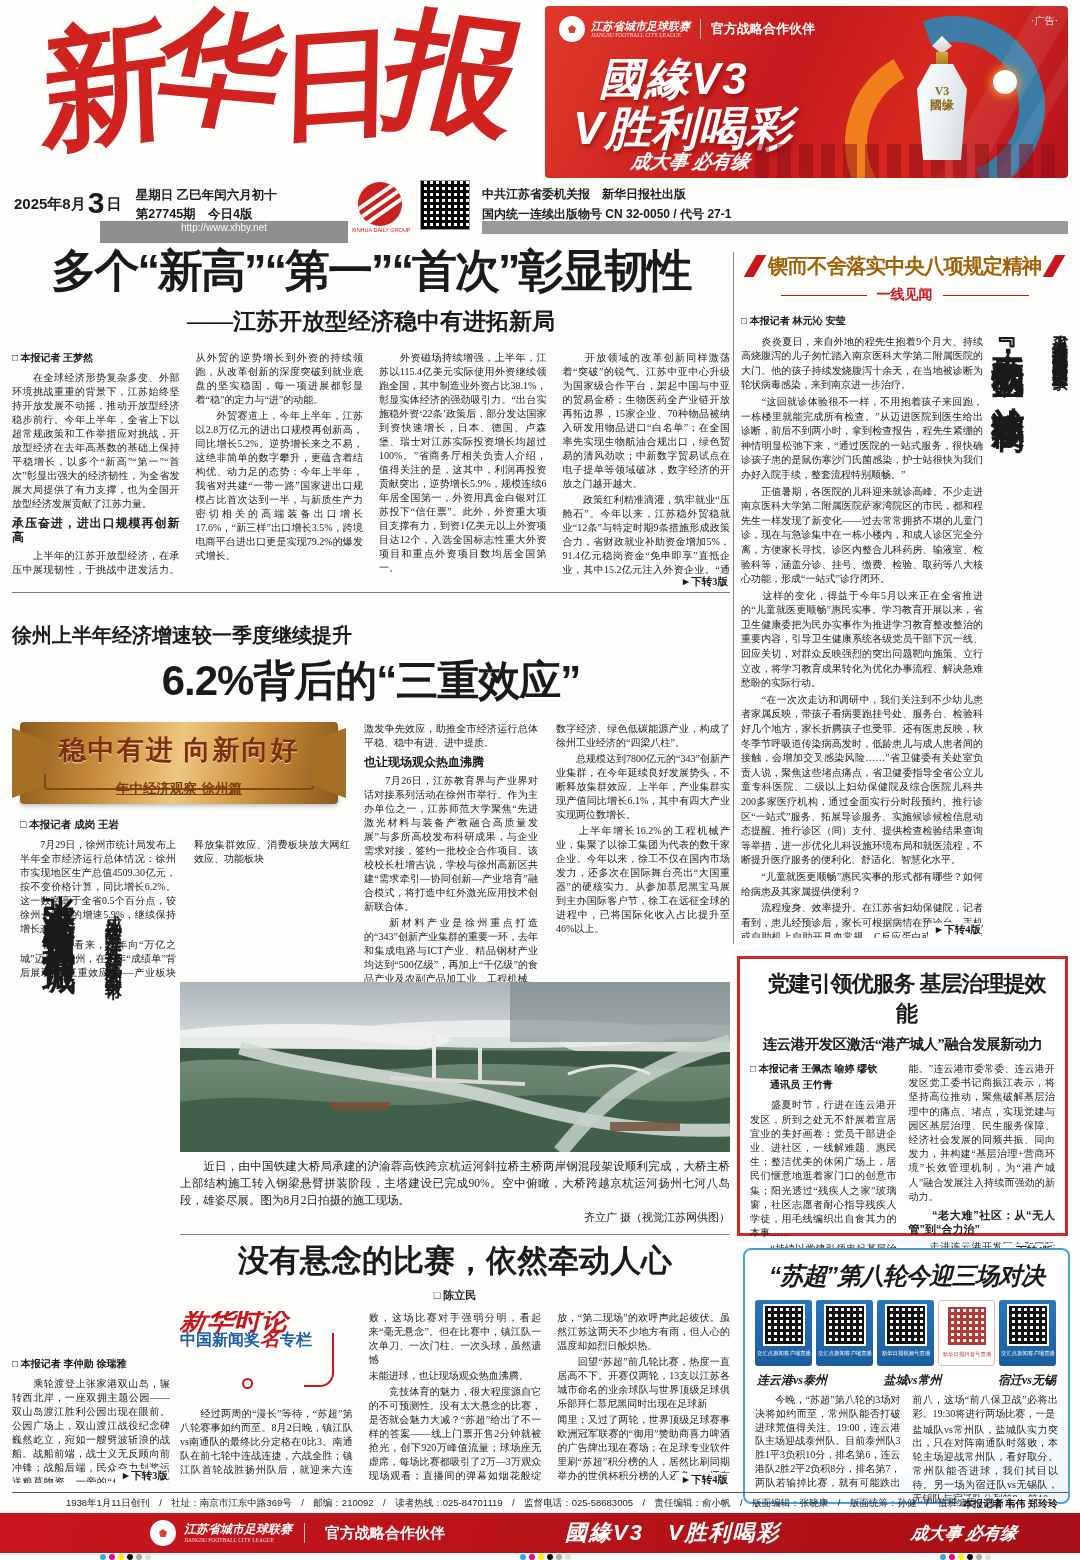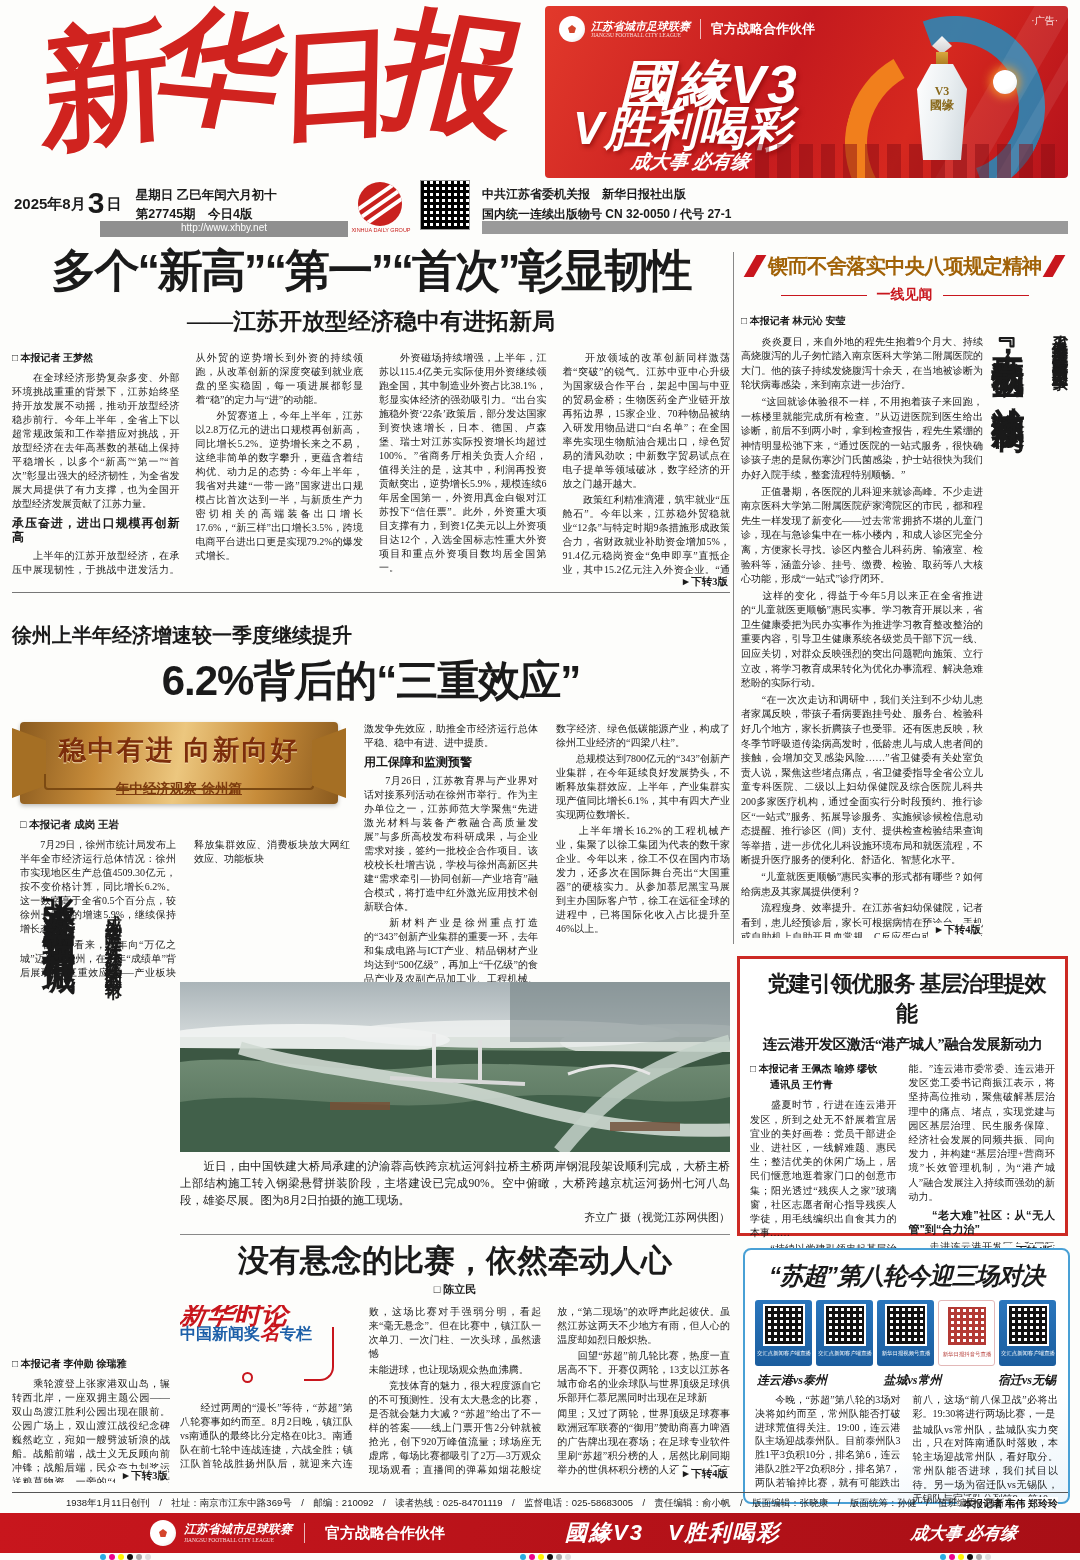--- a/index.html
+++ b/index.html
@@ -12,21 +12,21 @@
       font-family:"Liberation Sans",sans-serif;font-weight:900;}
   .mast-title span{position:absolute;line-height:1;}
   .mc0{left:0px;top:18px;font-size:130px;transform:rotate(-8deg) skewX(-6deg);}
   .mc1{left:118px;top:4px;font-size:126px;transform:rotate(5deg) skewX(-8deg);}
   .mc2{left:238px;top:22px;font-size:118px;transform:rotate(-4deg) skewX(-5deg);}
   .mc3{left:348px;top:6px;font-size:132px;transform:rotate(7deg) skewX(-7deg);}
   .dateline{position:absolute;left:14px;top:186px;width:520px;font-family:"Liberation Sans",sans-serif;}
   .date-main{font-size:15px;font-weight:bold;}
   .date-day{font-size:30px;font-weight:bold;vertical-align:-4px;padding:0 2px;}
   .issue-col{display:inline-block;vertical-align:top;margin-left:10px;font-size:12.5px;font-weight:bold;line-height:1.5;}
-  .urlband{position:absolute;left:100px;top:221px;width:248px;height:16px;background:#8f8f8f;color:#fff;
+  .urlband{position:absolute;left:100px;top:221px;width:248px;height:22px;background:#8f8f8f;color:#fff;
       font-size:10px;text-align:center;line-height:13px;font-family:"Liberation Sans",sans-serif;}
   .xh-logo{position:absolute;left:358px;top:182px;width:44px;height:44px;border-radius:50%;background:#c9211e;
       overflow:hidden;}
   .xh-logo i{position:absolute;left:-8px;width:60px;height:4px;background:#fff;transform:rotate(-35deg);}
   .xh-logo i:nth-child(1){top:10px;}.xh-logo i:nth-child(2){top:20px;}.xh-logo i:nth-child(3){top:30px;}
   .xh-group{position:absolute;left:348px;top:227px;width:66px;font-size:5.5px;color:#c9211e;text-align:center;
       font-family:"Liberation Sans",sans-serif;}
   .mast-qr{position:absolute;left:420px;top:180px;width:48px;height:48px;border:1px solid #999;
       background:
         repeating-linear-gradient(0deg,#000 0 3px,transparent 3px 6px),
@@ -44,21 +44,21 @@
   .ad .ray{position:absolute;background:rgba(255,255,255,.08);transform:skewX(-30deg);}
   .ad-league{position:absolute;left:14px;top:10px;display:flex;align-items:center;gap:6px;}
   .ball{width:26px;height:26px;border-radius:50%;background:radial-gradient(circle at 35% 35%,#fff 60%,#ddd);position:relative;}
   .ball:after{content:"";position:absolute;left:9px;top:9px;width:8px;height:8px;background:#d4452c;
       clip-path:polygon(50% 0,100% 38%,81% 100%,19% 100%,0 38%);}
   .ad-league .ln1{font-size:11px;font-weight:bold;font-style:italic;line-height:1.1;}
   .ad-league .ln2{font-size:5.5px;opacity:.85;}
   .ad-sep{width:1px;height:20px;background:rgba(255,255,255,.7);margin:0 4px;}
   .ad-partner{font-size:13px;font-weight:bold;}
   .ad-mark{position:absolute;right:10px;top:8px;font-size:10px;opacity:.9;}
-  .ad-l1{position:absolute;left:75px;top:44px;font-size:53px;font-weight:900;font-style:italic;
+  .ad-l1{position:absolute;left:54px;top:44px;font-size:44px;font-weight:900;font-style:italic;
       font-family:"Liberation Sans",sans-serif;letter-spacing:2px;text-shadow:2px 3px 4px rgba(120,0,0,.5);}
   .ad-l2{position:absolute;left:28px;top:92px;font-size:46px;font-weight:900;font-style:italic;
       font-family:"Liberation Sans",sans-serif;letter-spacing:1px;text-shadow:2px 3px 4px rgba(120,0,0,.5);}
   .ad-slogan{position:absolute;left:86px;top:143px;font-size:19px;font-style:italic;font-weight:bold;
       transform:skewX(-8deg);}
   .bottle{position:absolute;left:368px;top:30px;width:58px;height:128px;}
   .bottle .cap{position:absolute;left:19px;top:0;width:20px;height:18px;background:linear-gradient(#f7f7f7,#cfcfcf);
       clip-path:polygon(50% 0,100% 55%,50% 100%,0 55%);}
   .bottle .neck{position:absolute;left:23px;top:16px;width:12px;height:14px;background:linear-gradient(#d9a73e,#a8791f);}
   .bottle .body{position:absolute;left:4px;top:28px;width:50px;height:96px;background:linear-gradient(100deg,#ffffff,#e9eef1 55%,#cfd8dd);
@@ -129,21 +129,21 @@
   .zjg-body{position:absolute;left:2px;top:532px;width:158px;height:106px;font-size:10px;line-height:14px;
       text-align:justify;overflow:hidden;}
   
   .photo{position:absolute;left:180px;top:982px;width:550px;height:170px;overflow:hidden;background:#8a9a8d;}
   .caption{position:absolute;left:180px;top:1158px;width:550px;font-size:11.5px;line-height:17px;text-align:justify;}
   .credit{text-align:right;font-size:11px;}
   
   .hr-b{position:absolute;left:180px;top:1234px;width:550px;height:1px;background:#888;}
   .cmt{position:absolute;left:180px;top:1240px;width:550px;height:242px;}
   .cmt-h1{font-size:31px;font-weight:900;text-align:center;letter-spacing:0px;}
-  .cmt-by{text-align:center;font-size:11px;font-weight:bold;}
+  .cmt-by{text-align:center;font-size:11px;font-weight:bold;margin-top:6px;}
   .cmt-body{position:relative;margin-top:8px;height:176px;column-count:3;column-gap:16px;column-fill:auto;
       font-size:10px;line-height:14px;text-align:justify;overflow:hidden;}
   .sl-logo{width:160px;height:86px;position:relative;margin:2px 0 8px 0;break-inside:avoid;}
   .sl-l1{font-size:27px;font-weight:900;color:#c8161d;font-style:italic;font-family:"Liberation Sans",sans-serif;}
   .sl-l1 .script{transform:skewX(-10deg);display:inline-block;}
   .sl-l2{font-size:16px;font-weight:900;color:#1c5fa8;font-family:"Liberation Sans",sans-serif;margin-top:4px;}
   .sl-l2 .ming{color:#c8161d;font-style:italic;font-size:20px;}
   .sl-frame{position:absolute;right:6px;top:20px;width:28px;height:52px;border-right:2px solid #c8161d;
       border-bottom:2px solid #c8161d;border-radius:0 0 14px 0;}
   .sl-dot{position:absolute;left:-62px;bottom:-4px;width:7px;height:7px;border:2px solid #c8161d;border-radius:50%;}
@@ -315,21 +315,21 @@
           <span>年中经济观察·徐州篇</span>
         </div>
     </div>
     <div class="xz-byline sans">□ 本报记者 成岗 王岩</div>
     <div class="xz-colA">
       <p class="para">　　7月29日，徐州市统计局发布上半年全市经济运行总体情况：徐州市实现地区生产总值4509.30亿元，按不变价格计算，同比增长6.2%。这一数字高于全省0.5个百分点，较徐州一季度的增速5.9%，继续保持增长态势。</p>
       <p class="para">　　在记者看来，今年向“万亿之城”迈进的徐州，在半年“成绩单”背后展现出“三重效应”——产业板块释放集群效应、消费板块放大网红效应、功能板块</p>
     </div>
     <div class="xz-colB">
       <p class="para">激发争先效应，助推全市经济运行总体平稳、稳中有进、进中提质。</p>
-      <div class="inner-sub">用工保障和监测预警</div>
+      <div class="inner-sub">也让现场观众热血沸腾</div>
       <p class="para">　　7月26日，江苏教育界与产业界对话对接系列活动在徐州市举行。作为主办单位之一，江苏师范大学聚焦“先进激光材料与装备产教融合高质量发展”与多所高校发布科研成果，与企业需求对接，签约一批校企合作项目。该校校长杜增吉说，学校与徐州高新区共建“需求牵引—协同创新—产业培育”融合模式，将打造中红外激光应用技术创新联合体。</p>
       <p class="para">　　新材料产业是徐州重点打造的“343”创新产业集群的重要一环，去年和集成电路与ICT产业、精品钢材产业均达到“500亿级”，再加上“千亿级”的食品产业及农副产品加工业、工程机械、数字经济、绿色低碳能源产业，构成了徐州工业经济的“四梁八柱”。</p>
       <p class="para">　　总规模达到7800亿元的“343”创新产业集群，在今年延续良好发展势头，不断释放集群效应。上半年，产业集群实现产值同比增长6.1%，其中有四大产业实现两位数增长。</p>
       <p class="para">　　上半年增长16.2%的工程机械产业，集聚了以徐工集团为代表的数千家企业。今年以来，徐工不仅在国内市场发力，还多次在国际舞台亮出“大国重器”的硬核实力。从参加慕尼黑宝马展到主办国际客户节，徐工在远征全球的进程中，已将国际化收入占比提升至46%以上。</p>
       <span class="jump">►下转3版</span>
     </div>
   </div>
 
   <div class="zjg">
     <div class="zjg-vmain">张家港精神垒筑双拥模范城</div>

